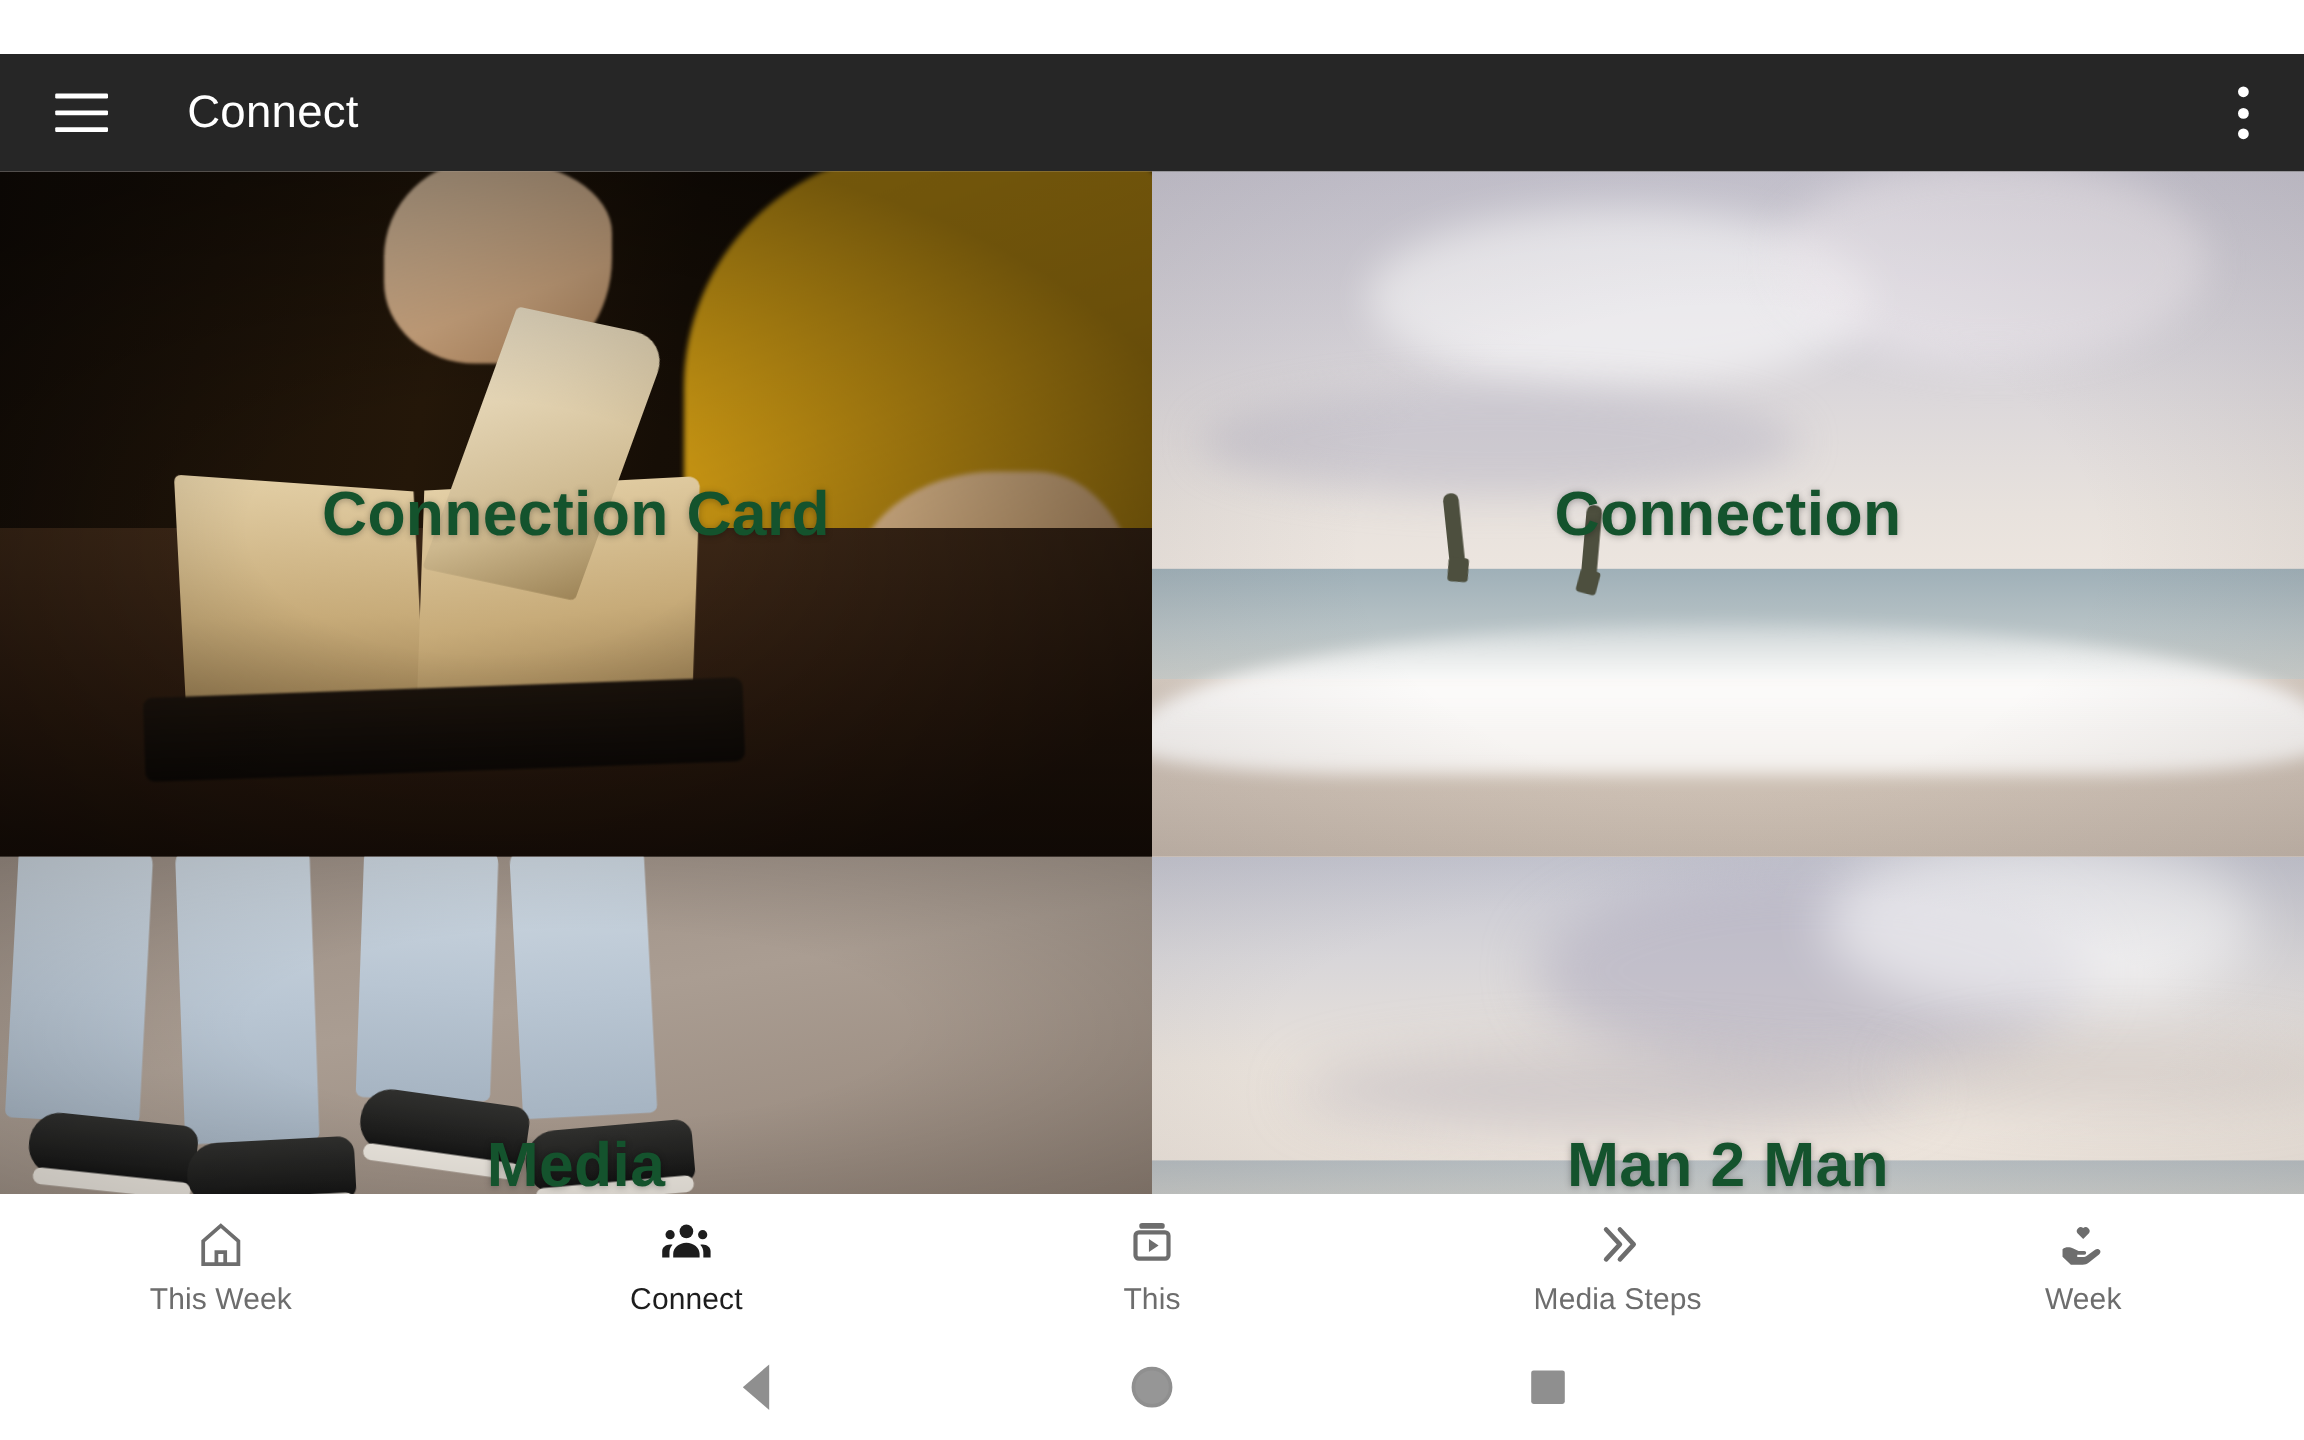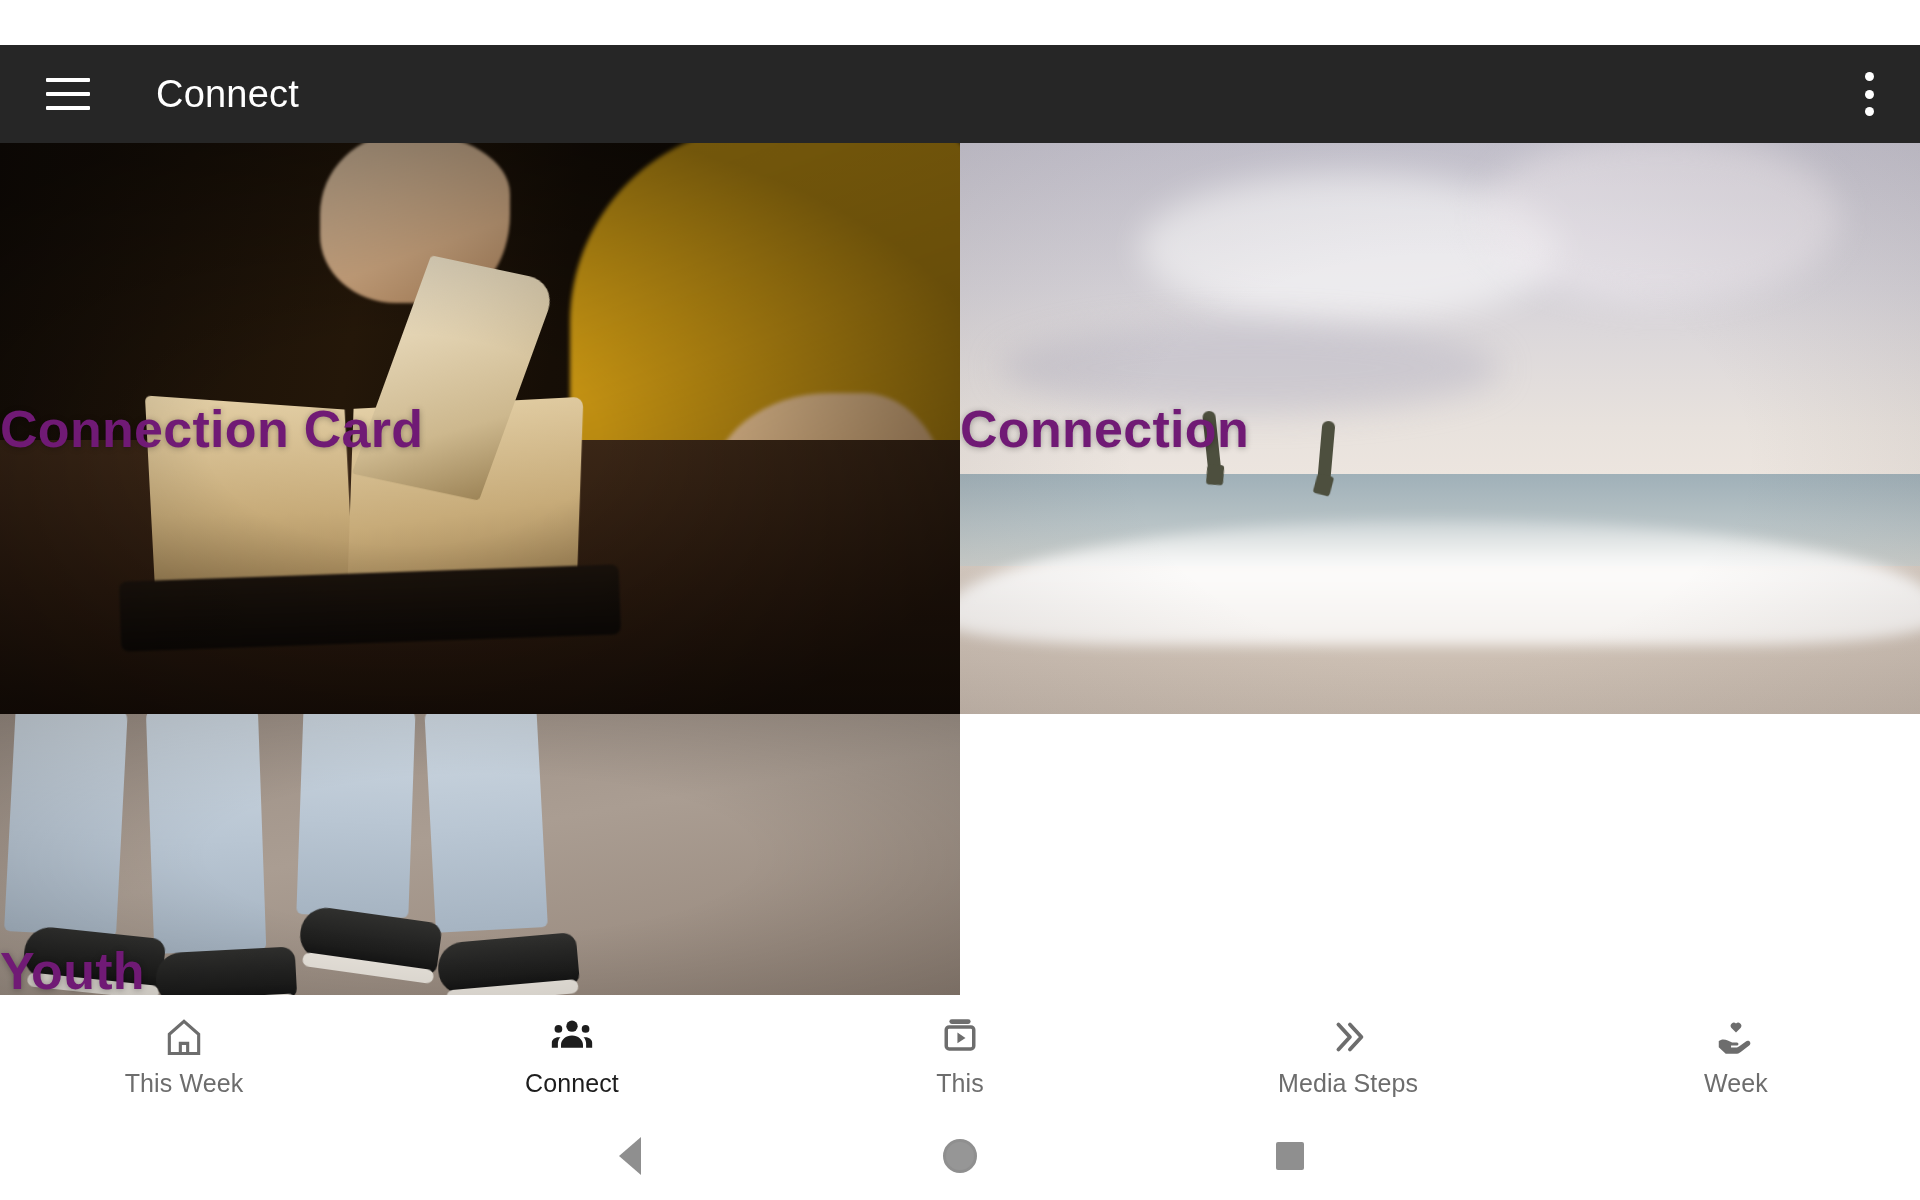--- a/index.html
+++ b/index.html
@@ -51,22 +51,22 @@
 
   
   .grid {
     position:absolute; top:143px; left:0; width:1920px; height:852px;
     display:grid; grid-template-columns:960px 960px;
     grid-template-rows:571px 281px; overflow:hidden;
   }
   .tile { position:relative; overflow:hidden; cursor:pointer; }
   .tile .art { position:absolute; inset:0; }
   .tile .label {
-    position:absolute; left:0; width:100%; text-align:left;
-    color:#701a75; font-weight:bold; font-size:52px;
+    position:absolute; left:0; width:100%; text-align:center;
+    color:#14532d; font-weight:bold; font-size:52px;
     font-family:"Liberation Sans", sans-serif;
     text-shadow:0 1px 6px rgba(0,0,0,.30);
     letter-spacing:.3px;
   }
   .tile.r1 .label { top:50%; transform:translateY(-50%); }
   .tile.r2 .label { top:227px; }
 
   
   .art-bible { background:#2a1d10; }
   .art-bible .wood {
@@ -302,23 +302,34 @@
         <div class="leg l1"></div>
           <div class="leg l2"></div>
         <div class="leg l3"></div>
           <div class="leg l4"></div>
         <div class="shoe s1"></div>
           <div class="shoe s2"></div>
         <div class="shoe s3"></div>
           <div class="shoe s4"></div>
         <div class="vig"></div>
       </div>
-      <div class="label">Youth</div>
-    </div>
-
+      <div class="label">Media</div>
+    </div>
+
+    <div class="tile r2">
+      <div class="art art-sky">
+        <div class="puff p1"></div>
+          <div class="puff p2"></div>
+        <div class="puff p3"></div>
+          <div class="puff p4"></div>
+        <div class="ocean"></div>
+        <div class="vig"></div>
+      </div>
+      <div class="label">Man 2 Man</div>
+    </div>
   </div>
 
   <div class="tab-bar">
 
     <div class="tab">
       <div class="ic">
         <svg width="44" height="44" viewBox="0 0 24 24" fill="none" stroke="#6d6d6d" stroke-width="1.7">
           <path d="M4 10.5 12 3.5l8 7V21H4z"></path>
           <path d="M10 21v-5.5h4V21"></path>
         </svg>

